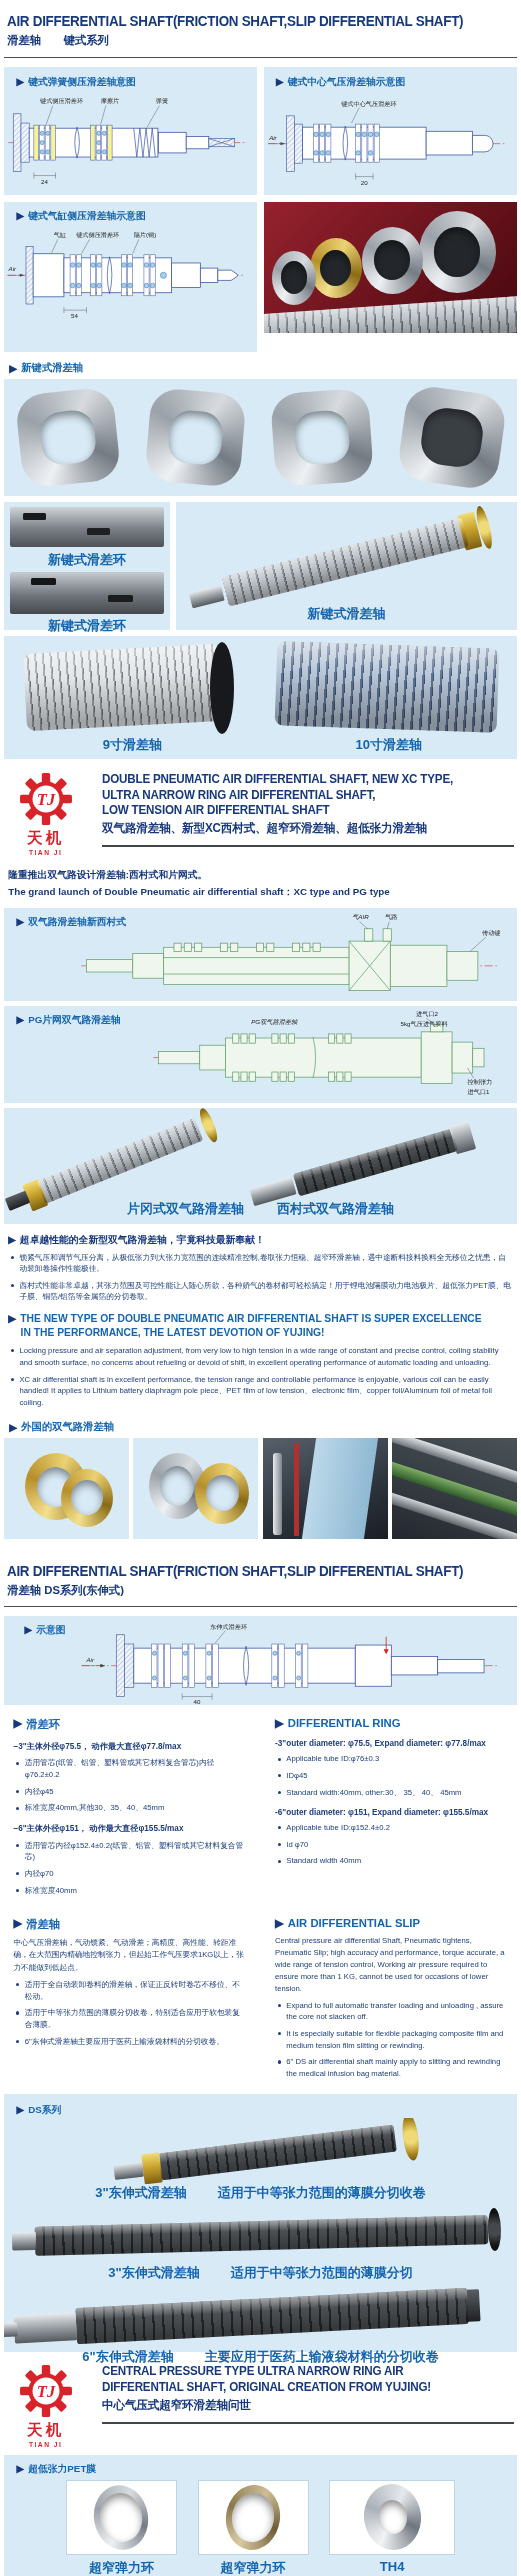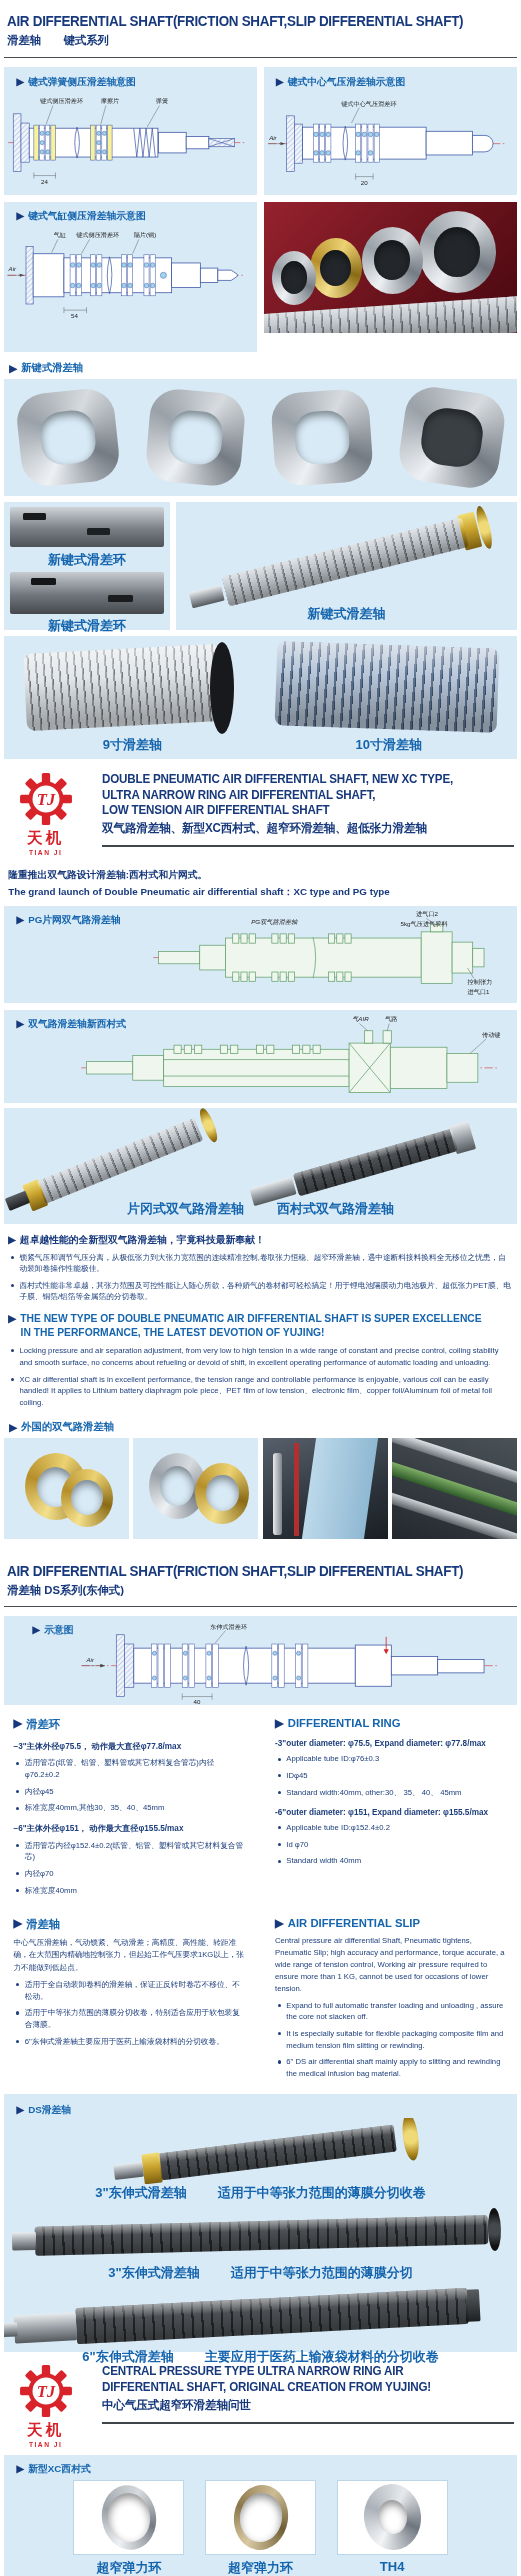--- a/index.html
+++ b/index.html
@@ -329,20 +329,57 @@
       <div class="l cn">双气路滑差轴、新型XC西村式、超窄环滑差轴、超低张力滑差轴</div>
       <div class="rule2"></div>
     </div>
   </div>
 
   <div class="intro">
     <div>隆重推出双气路设计滑差轴:西村式和片网式。</div>
     <div>The grand launch of Double Pneumatic air differential shaft：XC type and PG type</div>
   </div>
 
+  <div class="box" style="margin:7.2px 4.1px 0;height:93px">
+    <div class="bt" style="position:absolute;left:0;top:0"><span class="arr">▶</span><span>双气路滑差轴新西村式</span></div>
+    <svg width="513" height="93" viewBox="0 0 996 180">
+      <line class="cl" x1="150" y1="112" x2="960" y2="112"></line>
+      <rect class="og" x="160" y="100" width="90" height="24"></rect>
+      <rect class="og" x="250" y="88" width="60" height="48"></rect>
+      <rect class="og" x="310" y="76" width="360" height="72"></rect>
+      <g>
+        <rect class="og" x="330" y="68" width="14" height="16"></rect>
+          <rect class="og" x="350" y="68" width="14" height="16"></rect>
+          <rect class="og" x="370" y="68" width="14" height="16"></rect>
+        <rect class="og" x="420" y="68" width="14" height="16"></rect>
+          <rect class="og" x="440" y="68" width="14" height="16"></rect>
+        <rect class="og" x="490" y="68" width="14" height="16"></rect>
+          <rect class="og" x="510" y="68" width="14" height="16"></rect>
+        <rect class="og" x="560" y="68" width="14" height="16"></rect>
+          <rect class="og" x="580" y="68" width="14" height="16"></rect>
+          <rect class="og" x="600" y="68" width="14" height="16"></rect>
+        <line class="og" x1="310" y1="96" x2="670" y2="96"></line>
+          <line class="og" x1="310" y1="128" x2="670" y2="128"></line>
+      </g>
+      <rect class="og" x="670" y="64" width="80" height="96"></rect>
+      <line class="og" x1="670" y1="64" x2="750" y2="160"></line>
+        <line class="og" x1="750" y1="64" x2="670" y2="160"></line>
+      <rect class="og" x="750" y="72" width="110" height="80"></rect>
+      <rect class="og" x="700" y="40" width="16" height="24"></rect>
+        <rect class="og" x="736" y="40" width="16" height="24"></rect>
+      <rect class="og" x="860" y="84" width="60" height="56"></rect>
+      <text class="lbl" x="676" y="22" font-style="italic">气AIR</text>
+      <text class="lbl" x="740" y="22">气路</text>
+      <line class="ldr" x1="690" y1="26" x2="706" y2="40"></line>
+        <line class="ldr" x1="748" y1="26" x2="744" y2="40"></line>
+      <text class="lbl" x="928" y="52">传动键</text>
+      <line class="ldr" x1="936" y1="56" x2="905" y2="84"></line>
+    </svg>
+  </div>
+
   <div class="box" style="margin:5.2px 4.1px 0;height:97px">
     <div class="bt" style="position:absolute;left:0;top:0"><span class="arr">▶</span><span>PG片网双气路滑差轴</span></div>
     <svg width="513" height="97" viewBox="0 0 996 188">
       <line class="cl" x1="290" y1="100" x2="930" y2="100"></line>
       <text class="lbl" x="480" y="34" font-style="italic">PG双气路滑差轴</text>
       <rect class="og" x="300" y="88" width="80" height="24"></rect>
       <rect class="og" x="380" y="76" width="50" height="48"></rect>
       <rect class="og" x="430" y="62" width="380" height="76"></rect>
       <g>
         <rect class="og" x="444" y="54" width="12" height="18"></rect>
@@ -371,57 +408,20 @@
       <rect class="og" x="910" y="82" width="22" height="36"></rect>
       <text class="lbl" x="800" y="20">进气口2</text>
       <line class="ldr" x1="820" y1="24" x2="838" y2="36"></line>
       <text class="lbl" x="770" y="38">5kg气压进气胶料</text>
       <text class="lbl" x="900" y="152">控制张力</text>
       <text class="lbl" x="900" y="170">进气口1</text>
       <line class="ldr" x1="912" y1="140" x2="900" y2="120"></line>
     </svg>
   </div>
 
-  <div class="box" style="margin:7.2px 4.1px 0;height:93px">
-    <div class="bt" style="position:absolute;left:0;top:0"><span class="arr">▶</span><span>双气路滑差轴新西村式</span></div>
-    <svg width="513" height="93" viewBox="0 0 996 180">
-      <line class="cl" x1="150" y1="112" x2="960" y2="112"></line>
-      <rect class="og" x="160" y="100" width="90" height="24"></rect>
-      <rect class="og" x="250" y="88" width="60" height="48"></rect>
-      <rect class="og" x="310" y="76" width="360" height="72"></rect>
-      <g>
-        <rect class="og" x="330" y="68" width="14" height="16"></rect>
-          <rect class="og" x="350" y="68" width="14" height="16"></rect>
-          <rect class="og" x="370" y="68" width="14" height="16"></rect>
-        <rect class="og" x="420" y="68" width="14" height="16"></rect>
-          <rect class="og" x="440" y="68" width="14" height="16"></rect>
-        <rect class="og" x="490" y="68" width="14" height="16"></rect>
-          <rect class="og" x="510" y="68" width="14" height="16"></rect>
-        <rect class="og" x="560" y="68" width="14" height="16"></rect>
-          <rect class="og" x="580" y="68" width="14" height="16"></rect>
-          <rect class="og" x="600" y="68" width="14" height="16"></rect>
-        <line class="og" x1="310" y1="96" x2="670" y2="96"></line>
-          <line class="og" x1="310" y1="128" x2="670" y2="128"></line>
-      </g>
-      <rect class="og" x="670" y="64" width="80" height="96"></rect>
-      <line class="og" x1="670" y1="64" x2="750" y2="160"></line>
-        <line class="og" x1="750" y1="64" x2="670" y2="160"></line>
-      <rect class="og" x="750" y="72" width="110" height="80"></rect>
-      <rect class="og" x="700" y="40" width="16" height="24"></rect>
-        <rect class="og" x="736" y="40" width="16" height="24"></rect>
-      <rect class="og" x="860" y="84" width="60" height="56"></rect>
-      <text class="lbl" x="676" y="22" font-style="italic">气AIR</text>
-      <text class="lbl" x="740" y="22">气路</text>
-      <line class="ldr" x1="690" y1="26" x2="706" y2="40"></line>
-        <line class="ldr" x1="748" y1="26" x2="744" y2="40"></line>
-      <text class="lbl" x="928" y="52">传动键</text>
-      <line class="ldr" x1="936" y1="56" x2="905" y2="84"></line>
-    </svg>
-  </div>
-
   <div class="box ph" style="margin:5.2px 4.1px 0;height:116px">
     <div class="bar tx-rings" style="left:31px;top:41px;width:170px;height:24px;transform:rotate(-22deg)">
       <i class="cap-g" style="left:-15.5px;top:-2.1px;width:17.5px;height:28px"></i>
       <i class="cap-k" style="left:-36px;top:4.1px;width:21.6px;height:13.4px"></i>
       <i class="flg g" style="right:-15.5px;top:-6.2px;width:10.3px;height:36px"></i>
     </div>
     <div class="bar tx-dark" style="left:289px;top:43px;width:165px;height:23px;transform:rotate(-16deg)">
       <i class="cap-s" style="left:-46px;top:2.1px;width:44px;height:17.5px"></i>
       <i class="cap-s" style="right:-17.5px;top:-3.1px;width:19.6px;height:29px"></i>
     </div>
@@ -483,21 +483,21 @@
     </div>
   </div>
 
   <div style="margin-top:24px">
     <div class="hdr-en" style="margin-top:0">AIR DIFFERENTIAL SHAFT(FRICTION SHAFT,SLIP DIFFERENTIAL SHAFT)</div>
     <div class="hdr-cn">滑差轴  DS系列(东伸式)</div>
     <div class="rule"></div>
   </div>
 
   <div class="box" style="margin:8.2px 4.1px 0;height:89px">
-    <div class="bt" style="position:absolute;left:16px;top:0"><span class="arr">▶</span><span>示意图</span></div>
+    <div class="bt" style="position:absolute;left:8px;top:0"><span class="arr">▶</span><span>示意图</span></div>
     <svg width="513" height="89" viewBox="0 0 996 172">
       <defs>
           <pattern id="hD" width="7" height="7" patternUnits="userSpaceOnUse" patternTransform="rotate(45)">
             <rect width="7" height="7" fill="#eef4fb"></rect>
             <line x1="0" y1="0" x2="0" y2="7" stroke="#7b8fc4" stroke-width="1.3"></line>
           </pattern>
         </defs>
       <line class="cl" x1="150" y1="96" x2="960" y2="96"></line>
       <text class="lbl" x="160" y="88" font-style="italic">Air</text>
       <line class="ldr" x1="152" y1="96" x2="196" y2="96"></line>
@@ -603,21 +603,21 @@
       <div style="font-size:7.7px;line-height:1.55;margin:3.1px 0 2.1px">Central pressure air differential Shaft, Pneumatic tightens, Pneumatic Slip; high accuracy and performance, torque accurate, a wide range of tension control, Working air pressure required to ensure more than 1 KG, cannot be used for occasions of lower tension.</div>
       <ul class="bul" style="padding:0">
         <li>Expand to full automatic transfer loading and unloading , assure the core not slacken off.</li>
         <li>It is especially suitable for flexible packaging composite film and medium tension film slitting or rewinding.</li>
         <li>6" DS air differential shaft mainly apply to slitting and rewinding the medical infusion bag material.</li>
       </ul>
     </div>
   </div>
 
   <div class="box" style="margin:9.3px 4.1px 0;height:258px;padding-top:2.1px">
-    <div class="bt"><span class="arr">▶</span><span>DS滑差轴</span></div>
+    <div class="bt"><span class="arr">▶</span><span>DS系列</span></div>
     <div class="ph" style="height:66px">
       <div class="bar tx-dark" style="left:155px;top:20.6px;width:237px;height:27px;transform:rotate(-7deg)">
         <i class="cap-g" style="left:-17.5px;top:-1px;width:18.5px;height:30px"></i>
         <i class="cap-s" style="left:-46px;top:6.2px;width:29px;height:14.4px"></i>
         <i class="flg g" style="right:-23px;top:-9.3px;width:15.5px;height:47px"></i>
       </div>
     </div>
     <div style="display:flex;justify-content:center;gap:31px">
       <span class="cap">3"东伸式滑差轴</span>
       <span class="cap">适用于中等张力范围的薄膜分切收卷</span>
@@ -667,39 +667,39 @@
     </div>
     <div class="tjt">
       <div class="l">CENTRAL PRESSURE TYPE ULTRA NARROW RING AIR</div>
       <div class="l">DIFFERENTIAL SHAFT, ORIGINAL CREATION FROM YUJING!</div>
       <div class="l cn">中心气压式超窄环滑差轴问世</div>
       <div class="rule2"></div>
     </div>
   </div>
 
   <div class="box" style="margin:6.2px 4.1px 0;height:178px">
-    <div class="bt"><span class="arr">▶</span><span>新型XC西村式</span></div>
+    <div class="bt"><span class="arr">▶</span><span>超低张力PET膜</span></div>
     <div style="display:flex;justify-content:center;gap:20.6px;margin-top:3.1px">
       <div style="width:111px">
         <div class="card" style="height:75px">
           <div class="ringc" style="position:relative;width:54px;height:65px;transform:rotate(-10deg)">
               <i class="w" style="inset:12%"></i>
             </div>
         </div>
         <div class="cap" style="margin-top:4.1px">超窄弹力环</div>
       </div>
       <div style="width:111px">
         <div class="card" style="height:75px">
           <div class="ringc" style="position:relative;width:54px;height:65px;transform:rotate(8deg);background:conic-gradient(from 200deg,#d9c9a2,#8a764a,#cdbd94,#6e5c34,#d9c9a2)">
               <i class="w" style="inset:12%"></i>
             </div>
         </div>
         <div class="cap" style="margin-top:4.1px">超窄弹力环</div>
       </div>
-      <div style="width:111px">
+      <div style="width:126px">
         <div class="card" style="height:75px">
           <div class="ringc" style="position:relative;width:57px;height:66px;transform:rotate(-6deg);background:conic-gradient(from 210deg,#f2f4f6,#aab1b8,#e6e9ec,#6e757d,#f2f4f6)">
               <i class="w" style="inset:24%"></i>
             </div>
         </div>
         <div class="cap" style="margin-top:4.1px">TH4</div>
       </div>
     </div>
     <div style="display:flex;margin-top:5.2px">
       <div class="ph" style="flex:1;height:49px">

